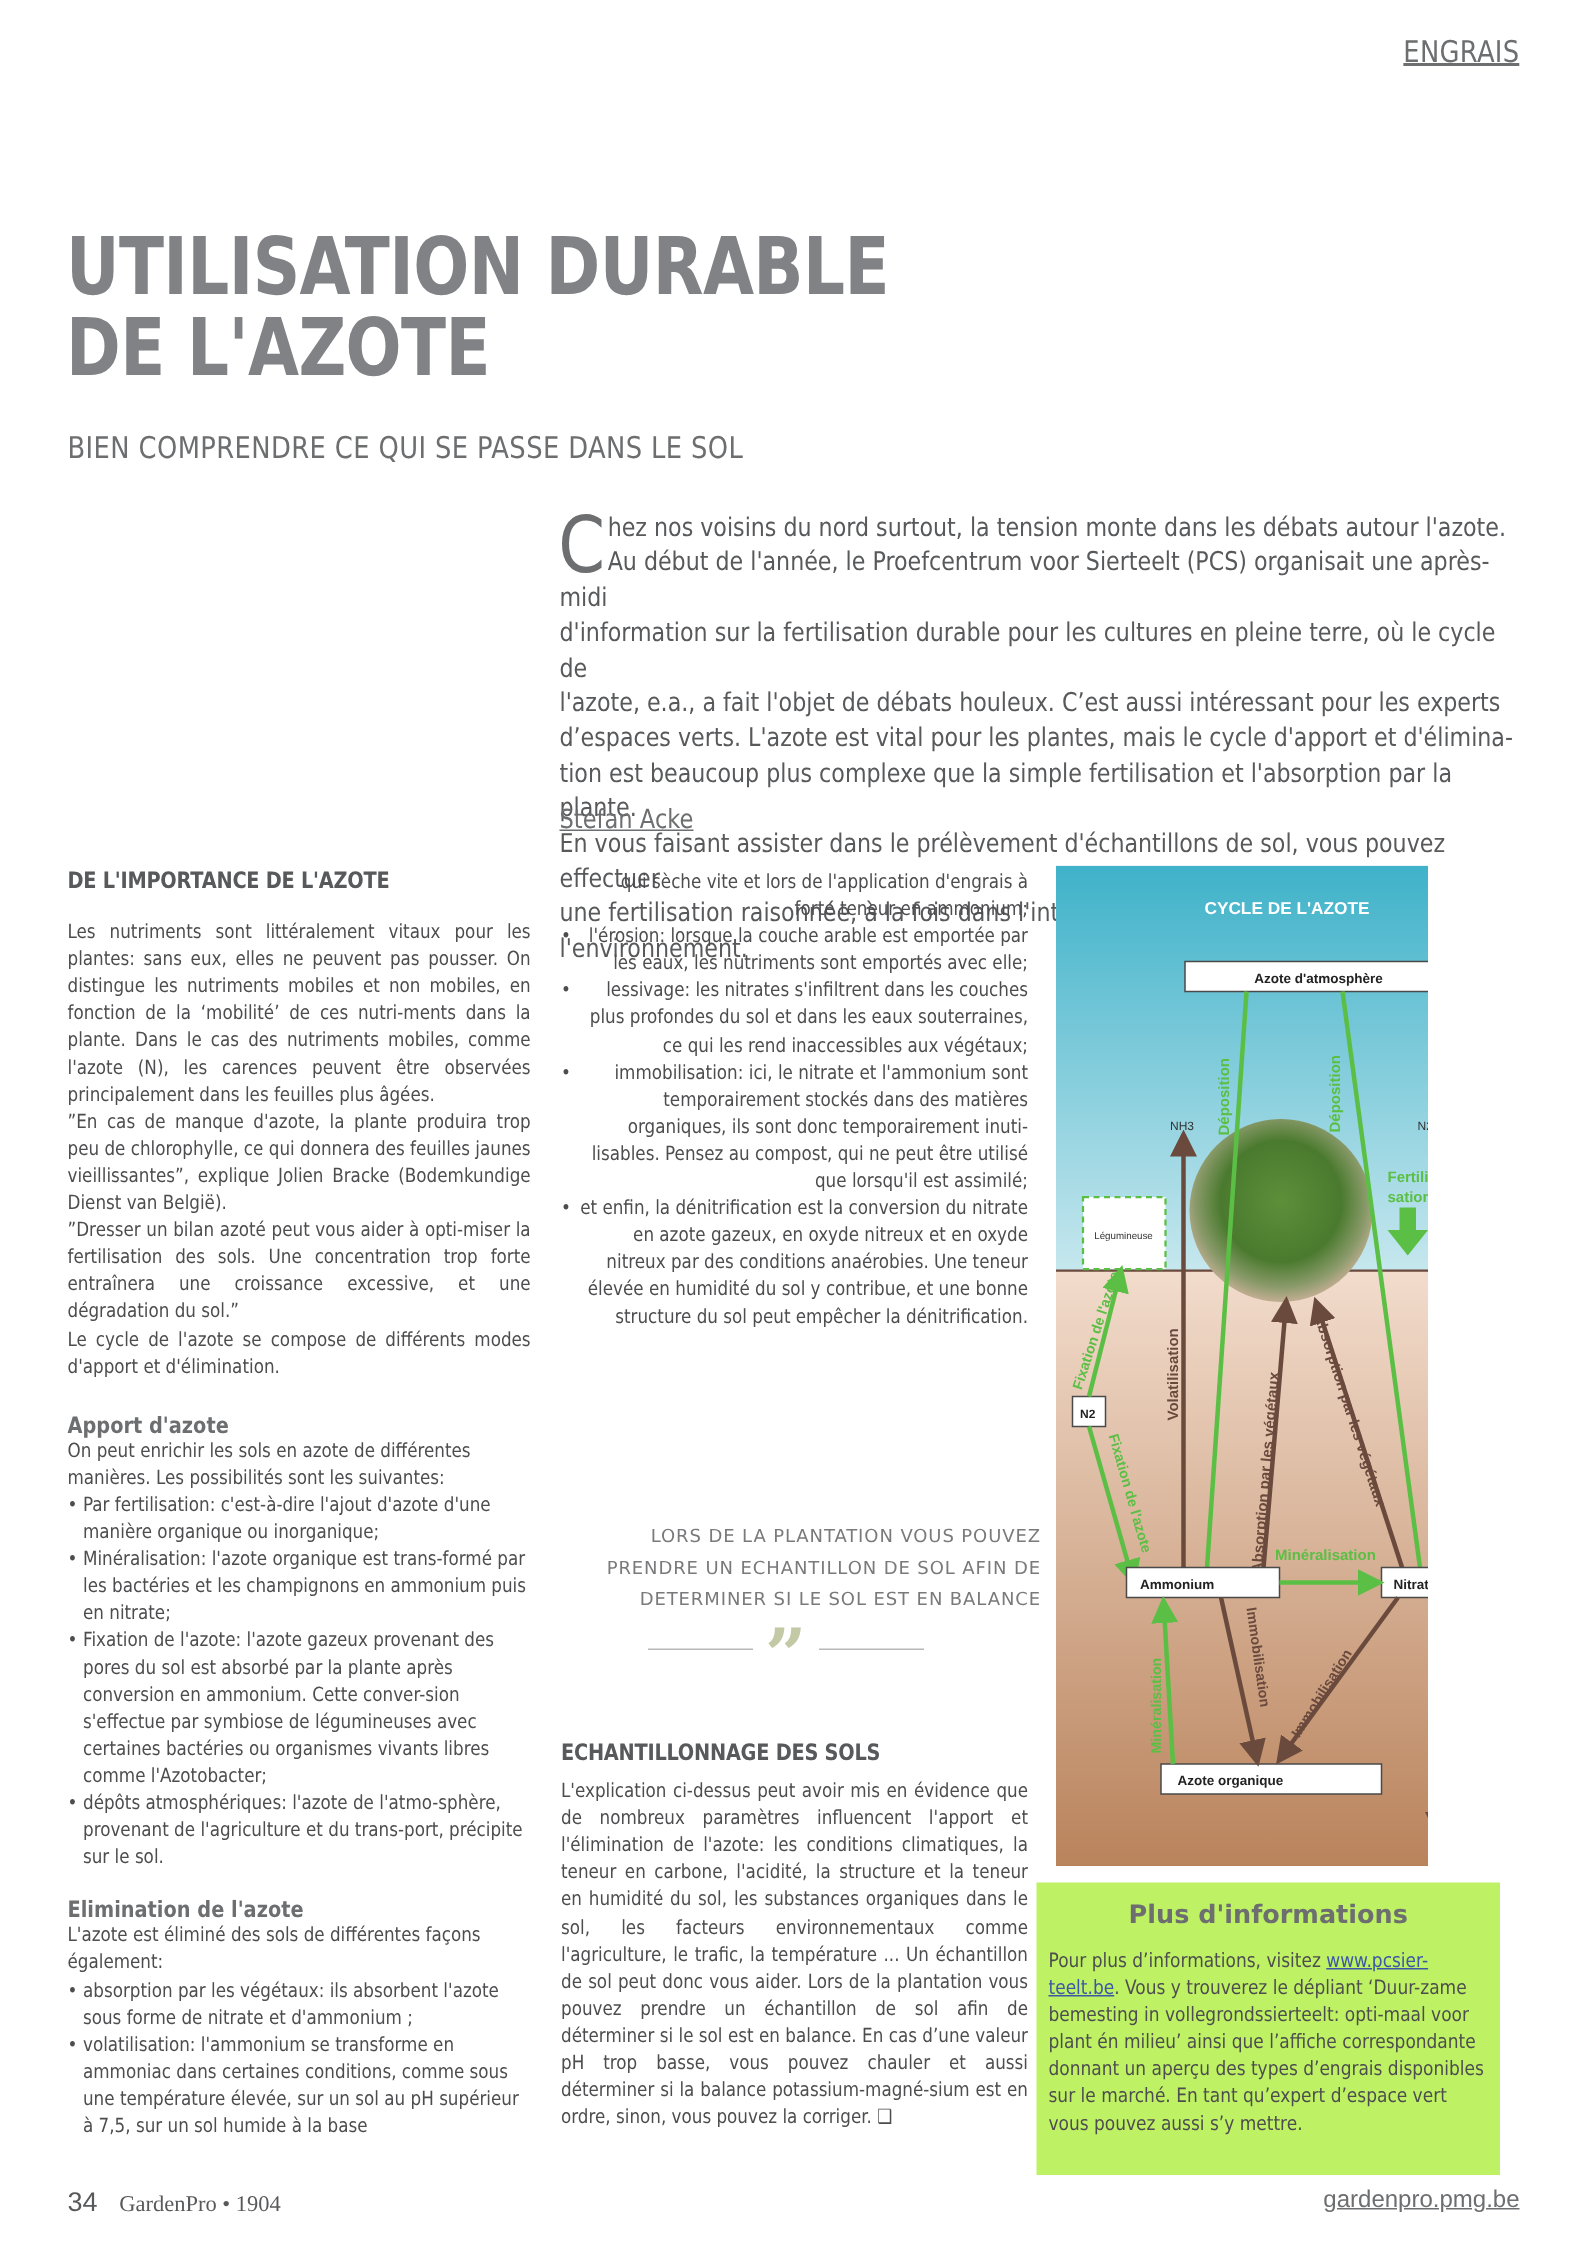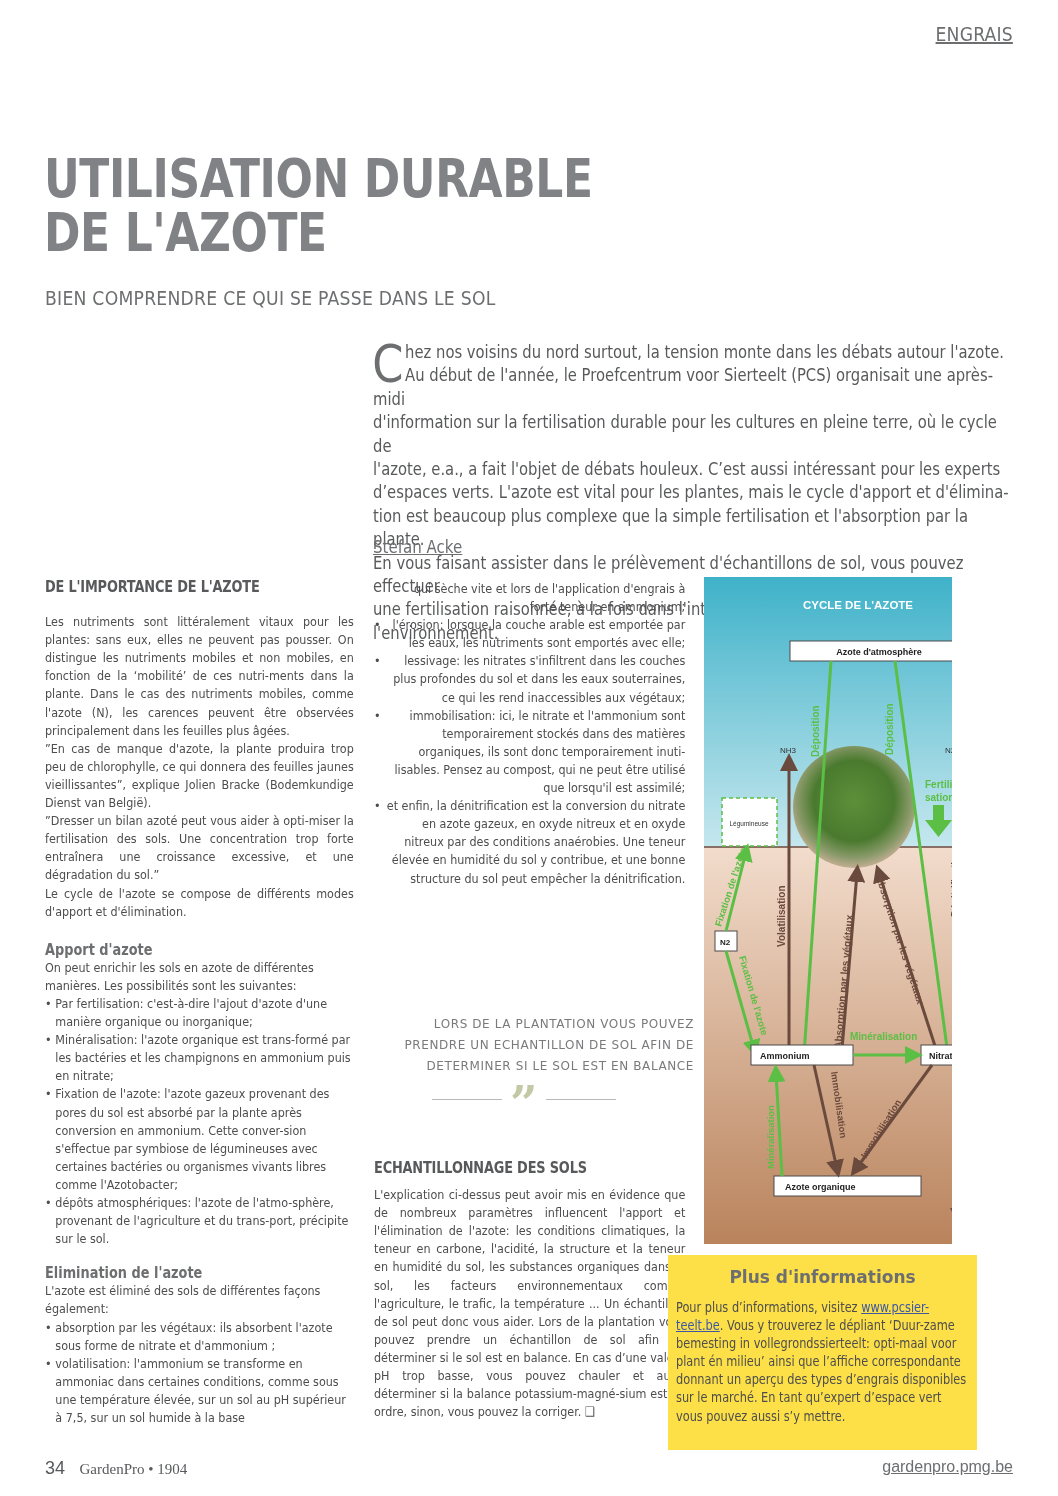--- a/index.html
+++ b/index.html
@@ -25,21 +25,21 @@
   .justify { text-align: justify; }
   .p { margin: 0; }
   ul.bul { list-style: none; margin: 0; padding: 0; }
   ul.bul li { position: relative; padding-left: 12px; }
   ul.bul li::before { content: "\2022"; position: absolute; left: 0; top: 0; color: #4d4d4f; }
   .pull { left: 372px; top: 1014px; width: 322px; text-align: right; font-family: "DejaVu Sans", sans-serif;
           font-size: 12px; line-height: 21px; font-weight: normal; color: #7a7a7c; letter-spacing: 0.6px; }
   .quote-rule { top: 1099px; height: 1px; background: #b8b8b8; width: 70px; }
   .quote-mark { left: 510px; top: 1080px; font-size: 48px; color: #c3c8a5; font-weight: bold; font-family: "DejaVu Serif", serif; line-height: 48px; }
   .diagram { left: 704px; top: 577px; width: 248px; height: 667px; overflow: hidden; }
-  .info-box { left: 668px; top: 1255px; width: 309px; height: 195px; background: #fde047; }
+  .info-box { left: 691px; top: 1255px; width: 309px; height: 195px; background: #bef264; }
   .info-title { position: absolute; left: 0; right: 0; top: 12px; text-align: center; font-size: 17px; font-weight: bold; color: #6d6e70;
                 font-family: "DejaVu Sans", sans-serif; }
   .info-body { position: absolute; left: 8px; top: 44px; width: 338px; font-size: 13.2px; line-height: 18.1px; color: #4d4d4f;
                font-family: "DejaVu Sans", sans-serif; transform: scaleX(0.86); transform-origin: left top; }
   .info-body a { color: #3b57a6; text-decoration: underline; }
   .footer-left { left: 45px; top: 1458px; font-family: "Liberation Sans", sans-serif; color: #58595b; white-space: nowrap; }
   .footer-left .pg { font-size: 18px; margin-right: 10px; margin-top: 12px; }
   .footer-left .mag { font-size: 15px; font-family: Liberation Serif, serif; }
   .footer-right { right: 45px; top: 1458px; font-size: 16px; color: #6d6e70; text-decoration: underline; font-family: "Liberation Sans", sans-serif; }
   svg text { font-family: "Liberation Sans", sans-serif; }

